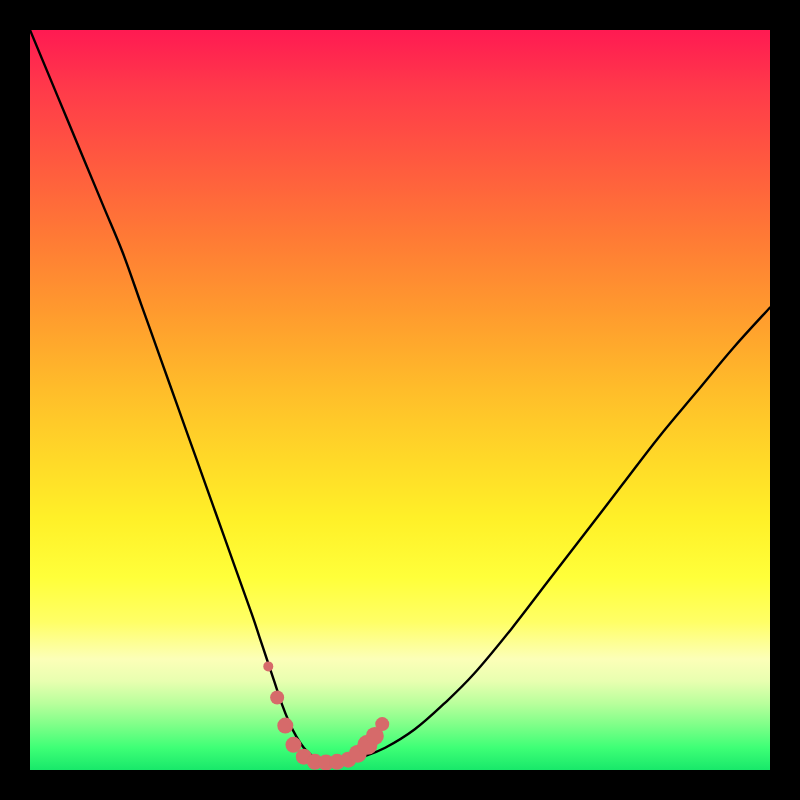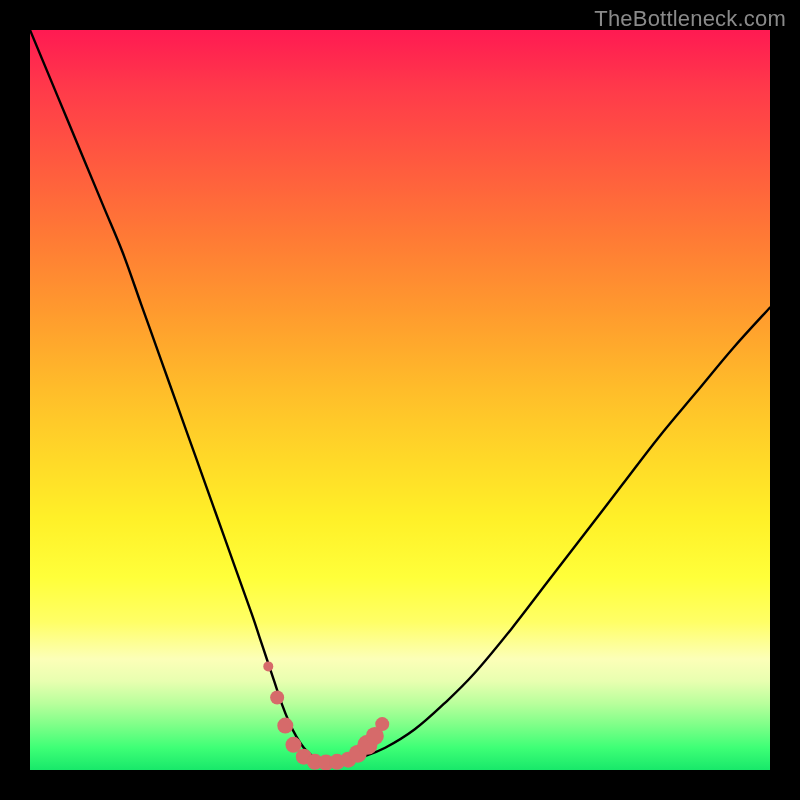--- a/index.html
+++ b/index.html
@@ -81,14 +81,13 @@
           <circle cx="296.00" cy="732.60" r="8" fill="#d66a6a"></circle>
           <circle cx="307.10" cy="731.86" r="8" fill="#d66a6a"></circle>
           <circle cx="318.20" cy="729.64" r="8" fill="#d66a6a"></circle>
           <circle cx="327.82" cy="723.72" r="9" fill="#d66a6a"></circle>
           <circle cx="337.44" cy="714.84" r="10" fill="#d66a6a"></circle>
           <circle cx="344.84" cy="705.96" r="9" fill="#d66a6a"></circle>
           <circle cx="352.24" cy="694.12" r="7" fill="#d66a6a"></circle>
         </g>
     </svg>
   </div>
-  <div class="watermark">TheBottleneck.com</div>
 </div>
 
 </body></html>

